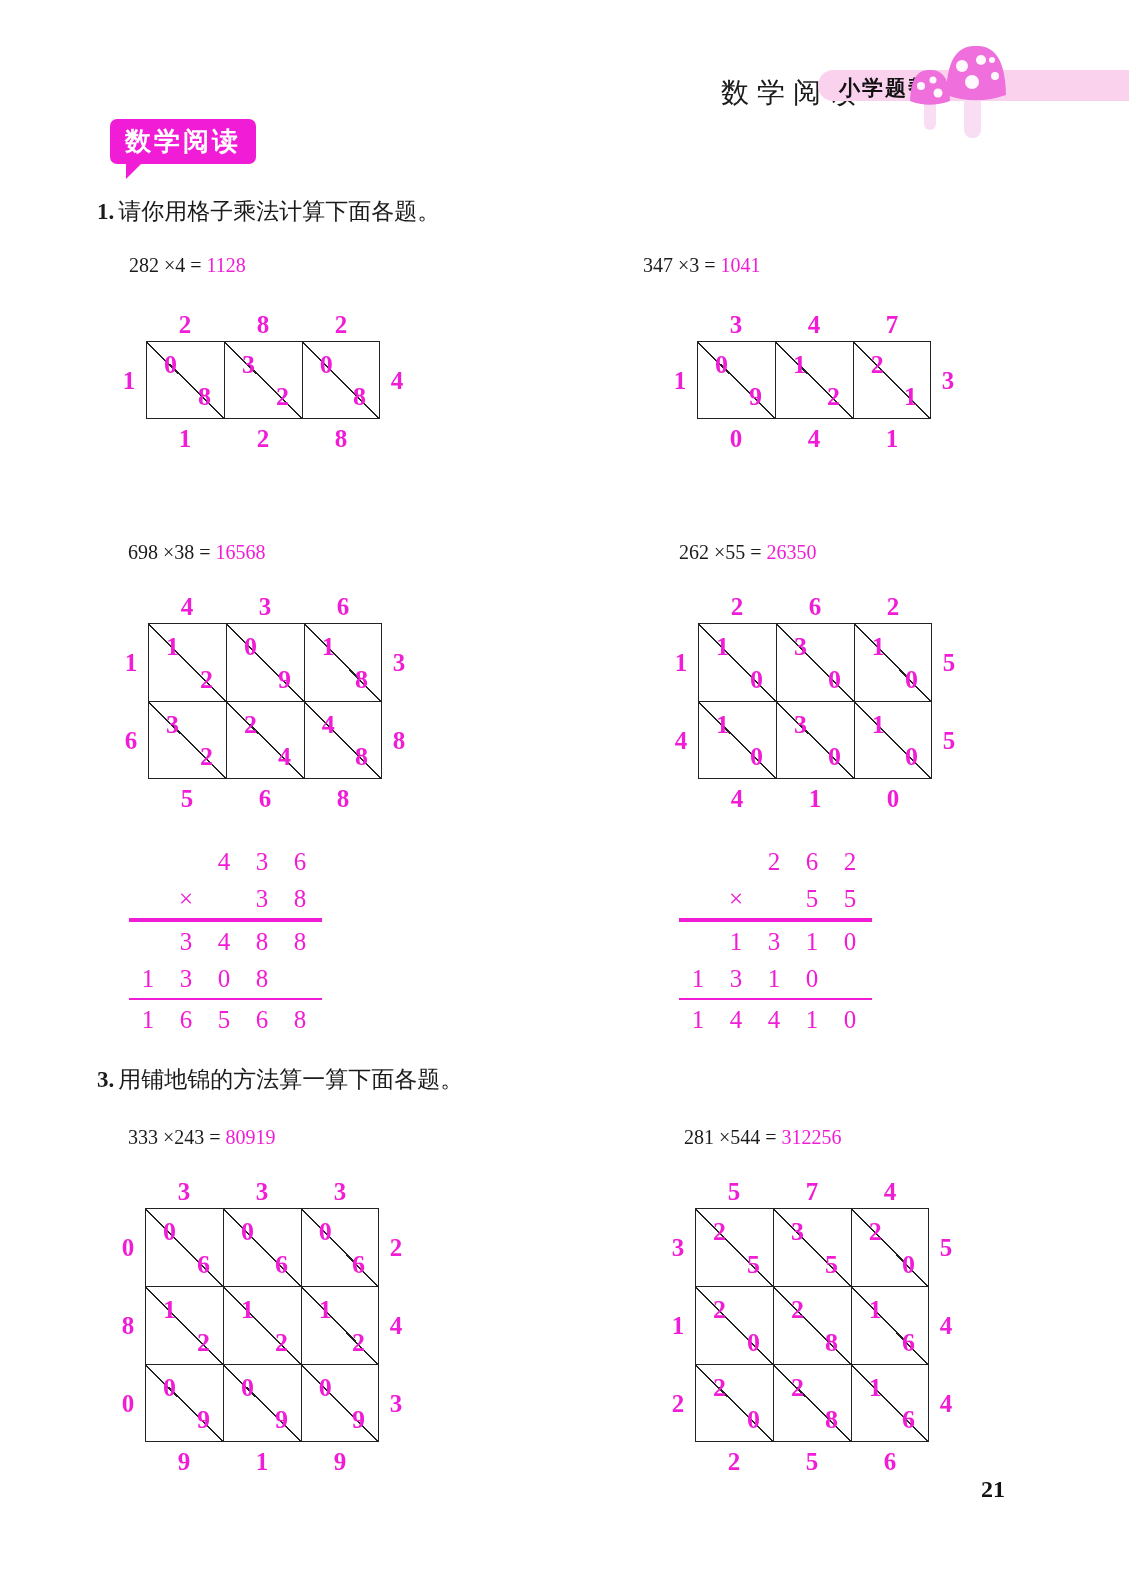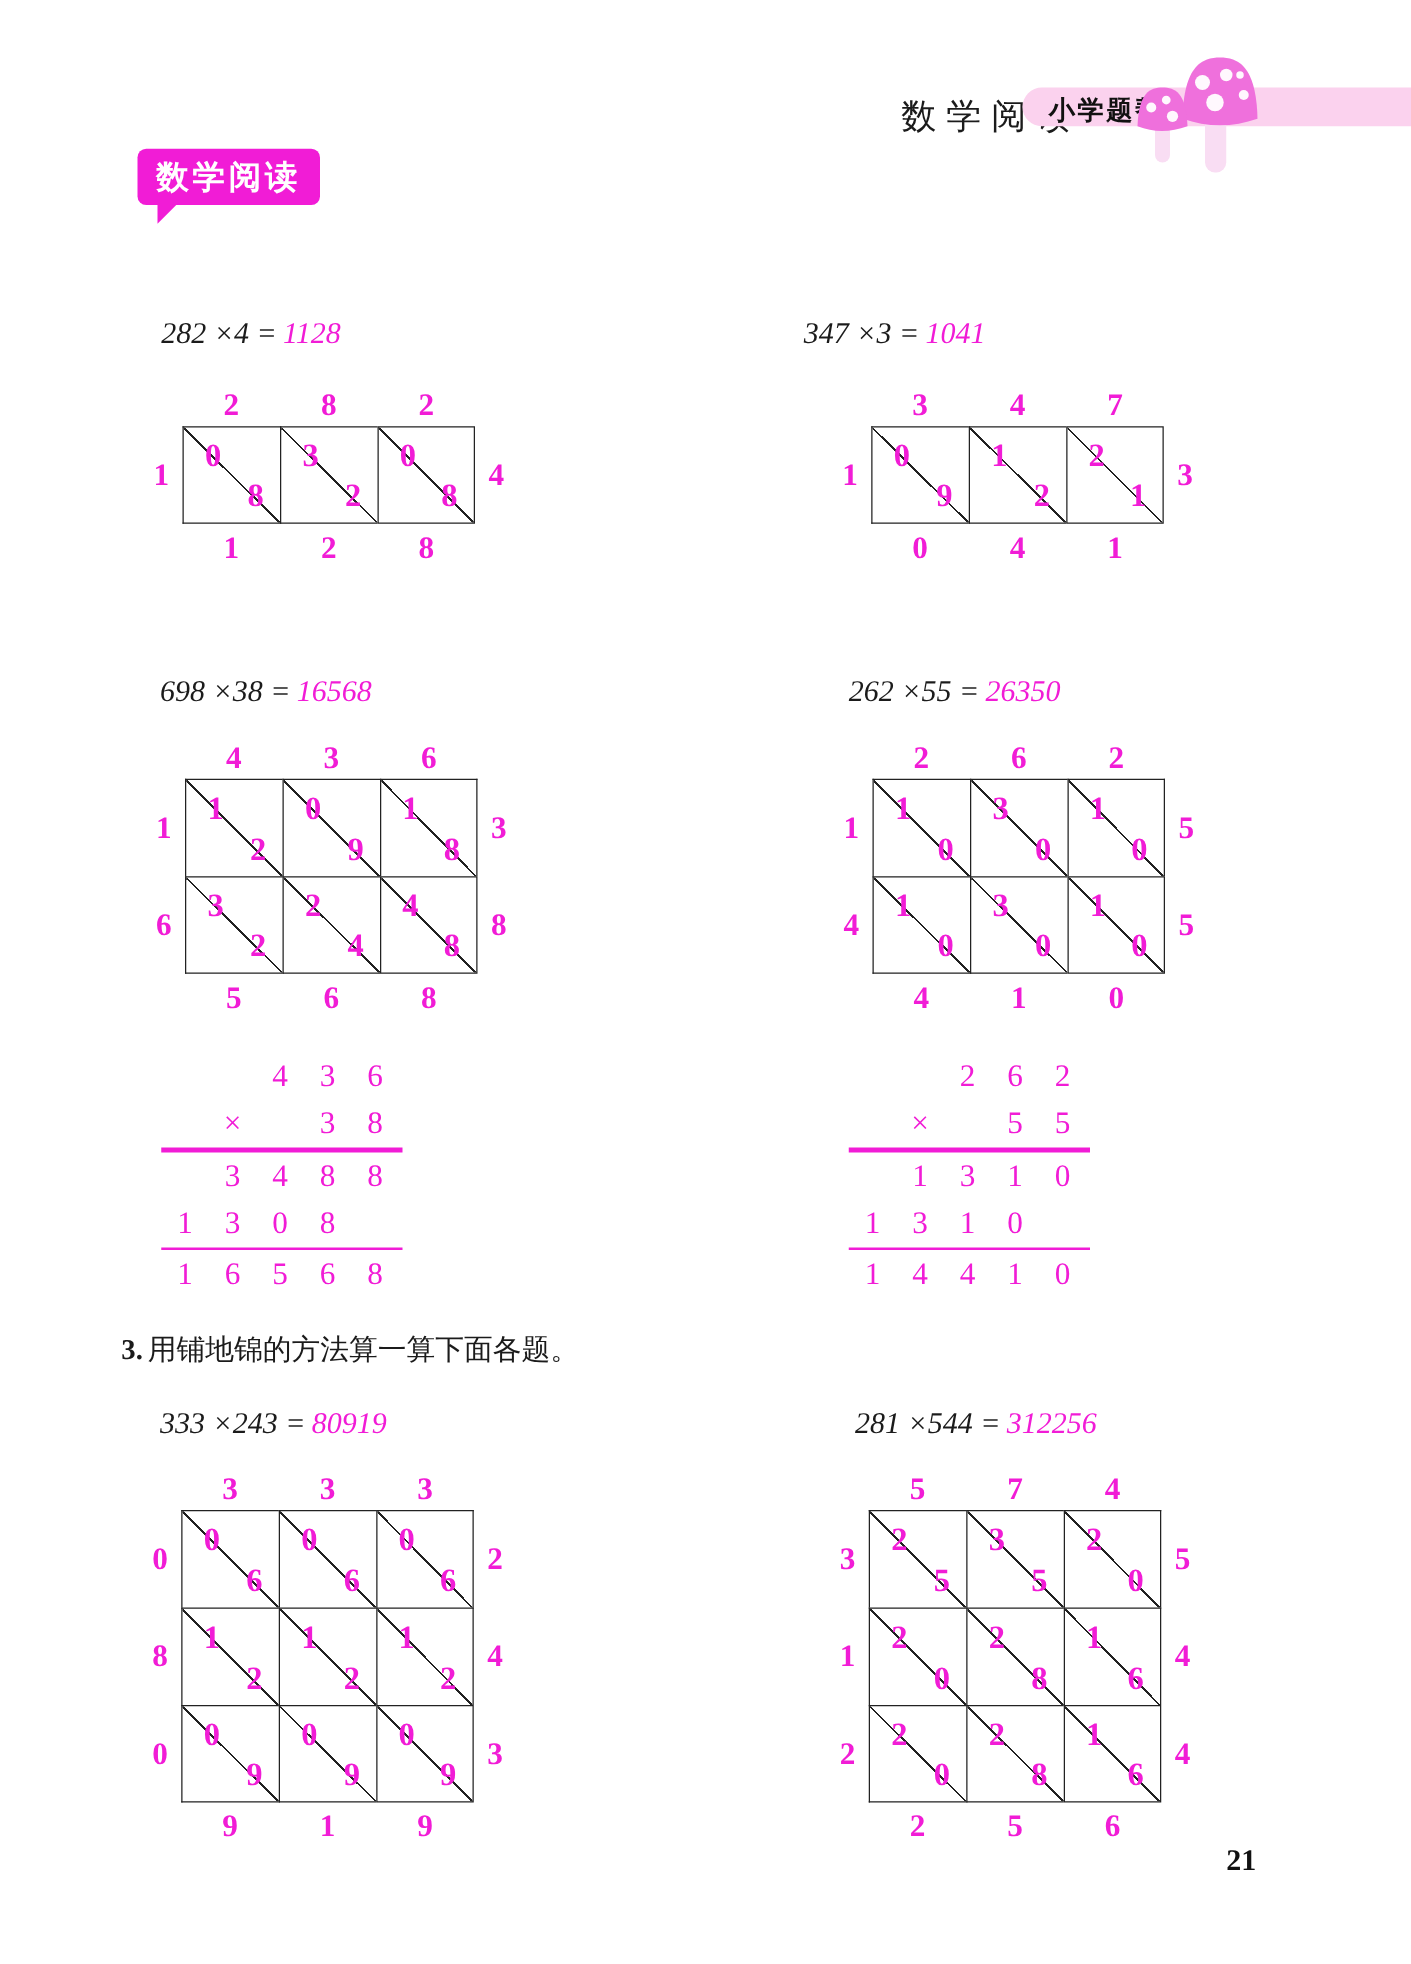--- a/index.html
+++ b/index.html
@@ -29,21 +29,21 @@
   }
 
   
   .problem { position:absolute; font-size:23px; color:var(--ink); white-space:nowrap; }
   .problem .pnum { font-weight:bold; margin-right:4px; }
   .p1 { left:97px; top:196px; }
   .p2 { left:97px; top:479px; }
   .p3 { left:97px; top:1064px; }
 
   
-  .equation { position:absolute; font-size:24px; color:var(--ink); white-space:nowrap;font-style:italic; }
+  .equation { position:absolute; font-size:20px; color:var(--ink); white-space:nowrap; }
   .equation .result { color:var(--magenta); margin-left:5px; }
   .eq1 { left:129px; top:254px; }
   .eq2 { left:643px; top:254px; }
   .eq3 { left:128px; top:541px; }
   .eq4 { left:679px; top:541px; }
   .eq5 { left:128px; top:1126px; }
   .eq6 { left:684px; top:1126px; }
 
   
   .lattice { position:absolute; display:grid; }
@@ -109,20 +109,23 @@
     <path d="M8,63 C9,36 18,32 28,32 C38,32 47,36 48,63 C34,68 21,68 8,63 Z" style="fill:var(--mushroom-pink)"></path>
     <circle cx="19" cy="48" r="4" fill="#ffffff" opacity="0.95"></circle>
     <circle cx="31" cy="42" r="3.5" fill="#ffffff" opacity="0.95"></circle>
     <circle cx="36" cy="55" r="4.5" fill="#ffffff" opacity="0.95"></circle>
   </svg>
 
   <div class="badge">
     <span>数学阅读</span>
   </div>
 
+  <div class="problem p1">
+    <span class="pnum">1.</span><span>请你用格子乘法计算下面各题。</span>
+  </div>
   <div class="problem p3">
     <span class="pnum">3.</span><span>用铺地锦的方法算一算下面各题。</span>
   </div>
 
   <div class="equation eq1">
     <span class="expr">282 ×4 =</span><span class="result">1128</span>
   </div>
   <div class="equation eq2">
     <span class="expr">347 ×3 =</span><span class="result">1041</span>
   </div>

